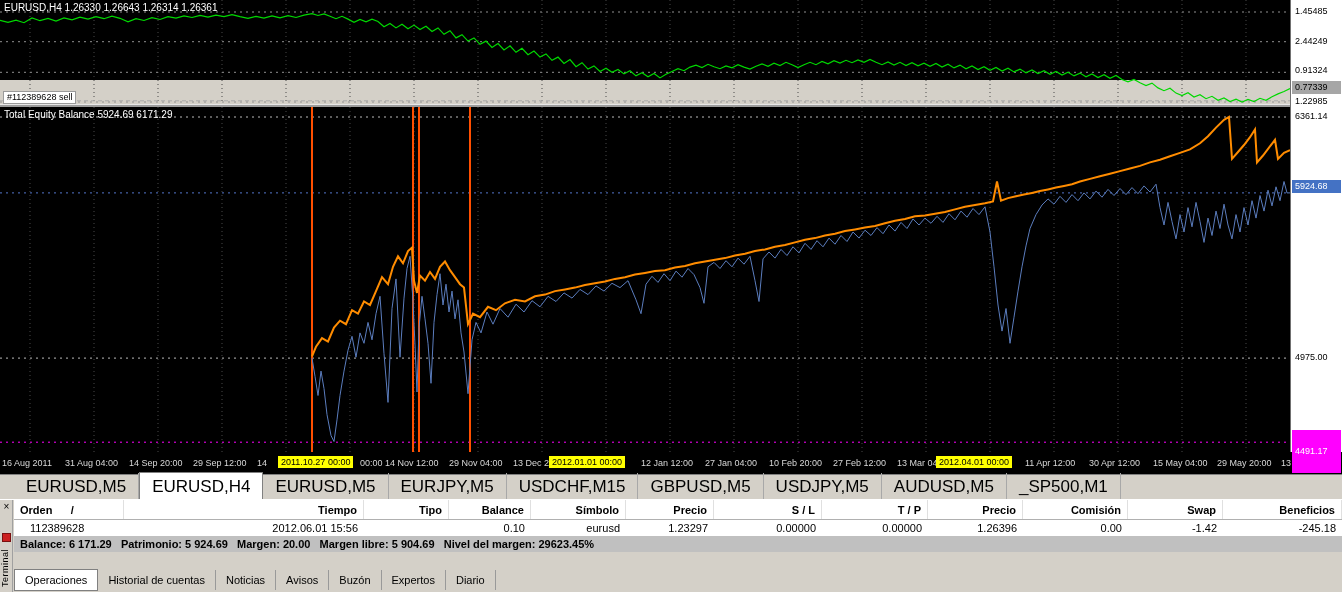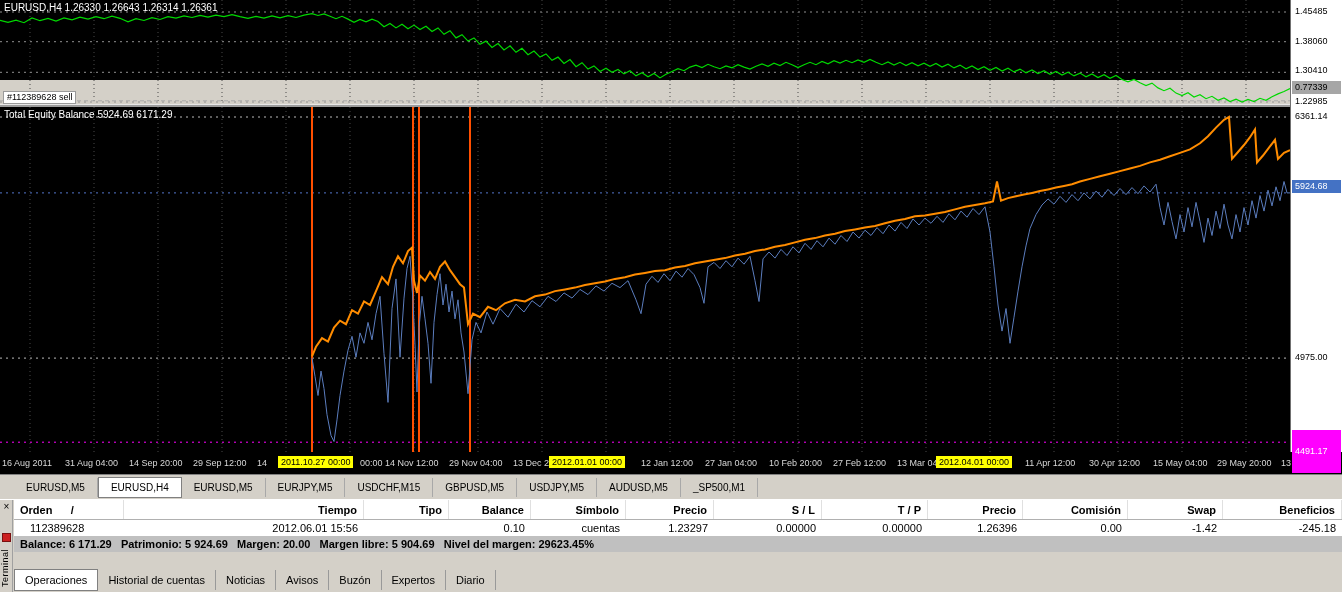--- a/index.html
+++ b/index.html
@@ -11,21 +11,21 @@
   .divider{position:absolute;left:0;width:1342px;height:3px;background:#9C9C9C;border-top:1px solid #E8E8E8;box-sizing:border-box;}
   .time-axis{position:absolute;left:0;top:452px;width:1342px;height:22px;background:#000;}
   .tick{position:absolute;top:6px;color:#D8D8D8;font-size:9px;white-space:nowrap;}
   .tick.hl{background:#FFFF00;color:#000;padding:1px 3px;top:4px;z-index:2;}
   .price-scale{position:absolute;right:0;top:0;width:52px;height:452px;background:#FFF;border-left:1px solid #707070;box-sizing:border-box;}
   .scale-label{position:absolute;left:4px;font-size:9px;color:#000;white-space:nowrap;line-height:11px;}
   .scale-label.box-current{background:#A6A6A6;color:#000;left:1px;right:1px;padding:1px 3px;}
   .scale-label.box-equity{background:#4472C4;color:#FFF;left:1px;right:1px;padding:1px 3px;}
   .scale-label.box-min{background:#FF00FF;color:#FFF;left:1px;right:1px;padding:16px 3px;}
   .chart-tabs{position:absolute;left:0;top:474px;width:1342px;height:25px;background:#D4D0C8;border-top:1px solid #808080;display:flex;align-items:center;padding-left:14px;box-sizing:border-box;}
-  .ctab{font-size:10px;color:#000;padding:4px 12px;border-right:1px solid #A8A8A8;white-space:nowrap;}
+  .ctab{font-size:17px;color:#000;padding:4px 12px;border-right:1px solid #A8A8A8;white-space:nowrap;}
   .ctab.active{background:#FFF;border:1px solid #808080;padding:4px 12px;}
   .terminal{position:absolute;left:0;top:499px;width:1342px;height:93px;background:#D4D0C8;border-top:1px solid #FFF;box-sizing:content-box;}
   .side-strip{position:absolute;left:0;top:0;width:13px;height:93px;border-right:1px solid #A0A0A0;box-sizing:border-box;}
   .close-btn{position:absolute;left:1px;top:1px;width:11px;height:11px;font-size:10px;line-height:11px;text-align:center;color:#000;cursor:default;}
   .terminal-icon{position:absolute;left:2px;top:33px;width:9px;height:9px;background:#CC2020;border:1px solid #7A1010;box-sizing:border-box;}
   .side-label{position:absolute;left:0;top:44px;width:13px;height:47px;writing-mode:vertical-rl;transform:rotate(180deg);font-size:9px;color:#000;text-align:center;letter-spacing:0.5px;}
   .tbl{position:absolute;left:14px;top:0;width:1328px;}
   .thead{display:flex;height:20px;background:#FFF;border-bottom:1px solid #B0B0B0;align-items:center;box-sizing:border-box;}
   .th{font-size:11px;color:#000;box-sizing:border-box;padding:0 6px;border-right:1px solid #E0E0E0;height:100%;display:flex;align-items:center;white-space:pre;font-weight:bold;}
   .th.r{justify-content:flex-end;}
@@ -134,22 +134,22 @@
       <div class="tick hl" style="left: 936px;">2012.04.01 00:00</div>
       <div class="tick" style="left: 1025px;">11 Apr 12:00</div>
       <div class="tick" style="left: 1089px;">30 Apr 12:00</div>
       <div class="tick" style="left: 1153px;">15 May 04:00</div>
       <div class="tick" style="left: 1217px;">29 May 20:00</div>
       <div class="tick" style="left: 1281px;">13 Jun 12:00</div>
     </div>
 
   <div class="price-scale" id="price-scale">
       <div class="scale-label" style="top: 6px;">1.45485</div>
-      <div class="scale-label" style="top: 36px;">1.38060</div>
-      <div class="scale-label" style="top: 65px;">1.30410</div>
+      <div class="scale-label" style="top: 36px;">2.44249</div>
+      <div class="scale-label" style="top: 65px;">0.91324</div>
       <div class="scale-label box-current" style="top: 81px;">0.77339</div>
       <div class="scale-label" style="top: 96px;">1.22985</div>
       <div class="scale-label" style="top: 111px;">6361.14</div>
       <div class="scale-label box-equity" style="top: 180px;">5924.68</div>
       <div class="scale-label" style="top: 352px;">4975.00</div>
       <div class="scale-label box-min" style="top: 430px;">4491.17</div>
     </div>
 
   <div class="chart-tabs" id="chart-tabs">
       <div class="ctab">EURUSD,M5</div>
@@ -182,21 +182,21 @@
           <div class="th r" style="width: 95px;">Precio</div>
           <div class="th r" style="width: 105px;">Comisión</div>
           <div class="th r" style="width: 95px;">Swap</div>
           <div class="th r" style="width: 119px;">Beneficios</div>
         </div>
       <div class="trow" id="trow">
           <div class="td" style="width: 110px; text-align: left; padding-left: 16px;">112389628</div>
           <div class="td" style="width: 240px; text-align: right;">2012.06.01 15:56</div>
           <div class="td" style="width: 85px; text-align: right; margin-top: 36px;">sell</div>
           <div class="td" style="width: 82px; text-align: right;">0.10</div>
-          <div class="td" style="width: 95px; text-align: right;">cuentas</div>
+          <div class="td" style="width: 95px; text-align: right;">eurusd</div>
           <div class="td" style="width: 88px; text-align: right;">1.23297</div>
           <div class="td" style="width: 108px; text-align: right;">0.00000</div>
           <div class="td" style="width: 106px; text-align: right;">0.00000</div>
           <div class="td" style="width: 95px; text-align: right;">1.26396</div>
           <div class="td" style="width: 105px; text-align: right;">0.00</div>
           <div class="td" style="width: 95px; text-align: right;">-1.42</div>
           <div class="td" style="width: 119px; text-align: right;">-245.18</div>
         </div>
     </div>
     <div class="balance-row">

